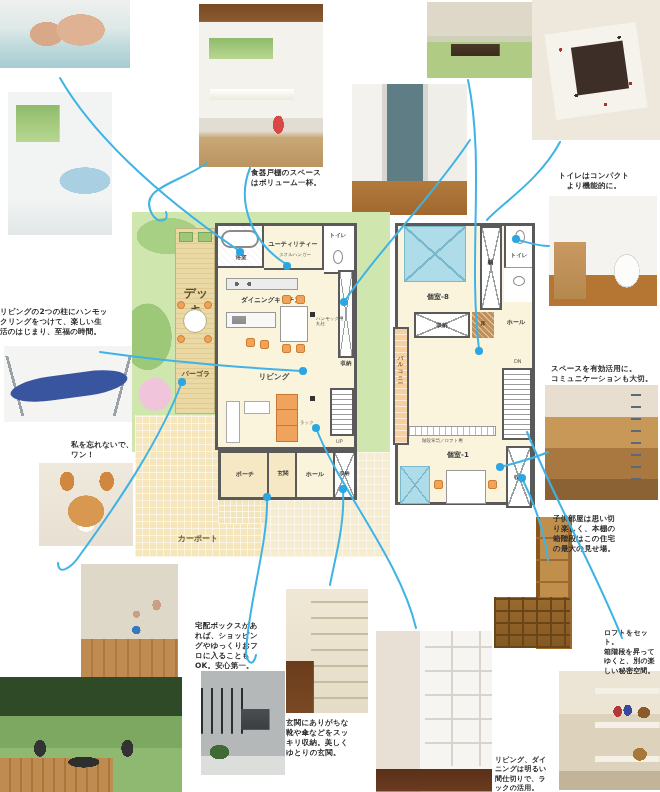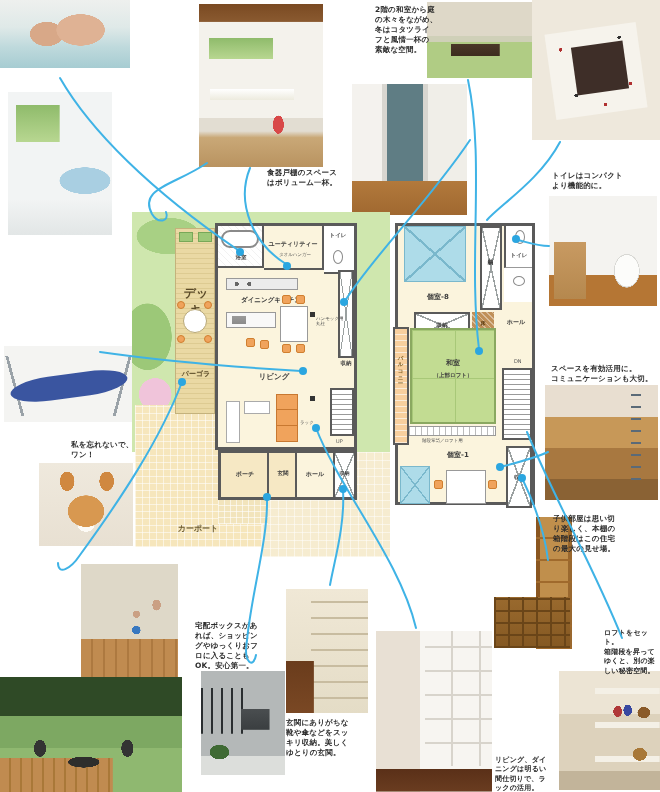--- a/index.html
+++ b/index.html
@@ -119,21 +119,21 @@
   .plan{position:absolute;}
   .plan *{box-sizing:border-box;}
   #plan1{left:132px;top:212px;width:258px;height:345px;}
   #plan2{left:393px;top:215px;width:147px;height:300px;}
   .abs{position:absolute;}
   .garden{left:0;top:0;width:258px;height:240px;background:
     radial-gradient(52px 30px at 14% 10%,#a8d084 0 60%,transparent 61%),
     radial-gradient(40px 55px at 6% 52%,#9cc878 0 60%,transparent 61%),
     radial-gradient(26px 26px at 9% 76%,#f0c4da 0 62%,transparent 63%),
     #cfe7ae;}
-  .carport{left:3px;top:193px;width:127px;height:142px;background:
+  .carport{left:3px;top:203px;width:127px;height:142px;background:
     repeating-linear-gradient(0deg,rgba(255,255,255,.55) 0 1px,transparent 1px 7px),
     repeating-linear-gradient(90deg,rgba(255,255,255,.55) 0 1px,transparent 1px 7px),#f6e6bc;}
   .beige{left:130px;top:240px;width:128px;height:105px;background:
     repeating-linear-gradient(0deg,rgba(255,255,255,.5) 0 1px,transparent 1px 8px),
     repeating-linear-gradient(90deg,rgba(255,255,255,.5) 0 1px,transparent 1px 8px),#f6ecd0;}
   .deck{left:43px;top:16px;width:40px;height:186px;border:1px solid #c4b27c;background:
     repeating-linear-gradient(180deg,#ead9a4 0 4px,#ddcb92 4px 5px);}
   .plantbox{width:14px;height:10px;background:#9ec878;border:1px solid #78a858;position:absolute;}
   .deck-table{position:absolute;left:7px;top:80px;width:24px;height:24px;border-radius:50%;
     background:#fff;border:1px solid #b8a878;}
@@ -212,29 +212,27 @@
   <div class="photo ph-bunk"></div>
   <div class="photo ph-kidshelf"></div>
   <div class="photo ph-terrace"></div>
   <div class="photo ph-gardentable"></div>
   <div class="photo ph-concrete"></div>
   <div class="photo ph-shoecloset"></div>
   <div class="photo ph-stairshelf"></div>
   <div class="photo ph-divider"></div>
   <div class="photo ph-loft"></div>
 
-  <div class="cap" style="left:375px;top:5px;width:66px;">2階の和室から庭
-の木々をながめ、
-冬はコタツライ
-フと風情一杯の
-素敵な空間。</div>
-  <div class="cap" style="left:251px;top:168px;width:80px;margin-left:16px;">食器戸棚のスペース
+  <div class="cap" style="left:251px;top:168px;width:80px;">食器戸棚のスペース
 はボリューム一杯。</div>
-  <div class="cap" style="left:552px;top:171px;width:84px;">トイレはコンパクト
+  <div class="cap" style="left:552px;top:171px;width:84px;text-align:center;">トイレはコンパクト
 より機能的に。</div>
+  <div class="cap" style="left:0px;top:307px;width:112px;">リビングの2つの柱にハンモッ
+クリングをつけて、楽しい生
+活のはじまり、至福の時間。</div>
   <div class="cap" style="left:71px;top:440px;width:68px;">私を忘れないで、
 ワン！</div>
   <div class="cap" style="left:551px;top:364px;width:104px;">スペースを有効活用に。
 コミュニケーションも大切。</div>
   <div class="cap" style="left:553px;top:514px;width:64px;">子供部屋は思い切
 り楽しく、本棚の
 箱階段はこの住宅
 の最大の見せ場。</div>
   <div class="cap" style="left:195px;top:621px;width:64px;">宅配ボックスがあ
 れば、ショッピン
@@ -338,24 +336,20 @@
       </div>
       <div class="abs" style="left:106px;top:42px;width:28px;height:34px;background:#fff;">
         <div class="oval-fixture" style="left:9px;top:8px;width:12px;height:10px;"></div>
       </div>
       <div class="room-lbl" style="left:102px;top:92px;width:32px;font-size:6px;">ホール</div>
       <div class="abs xh" style="left:16px;top:86px;width:56px;height:26px;border:2px solid #5a5a5a;">
         <div class="room-lbl" style="left:14px;top:8px;width:24px;font-size:5.5px;">収納</div>
       </div>
       <div class="abs toko">
         <div class="room-lbl" style="left:6px;top:8px;width:10px;font-size:5px;color:#5a3a10;">床</div>
-      </div>
-      <div class="abs washitsu">
-        <div class="room-lbl" style="left:22px;top:28px;width:38px;font-size:7px;">和室</div>
-        <div class="room-lbl" style="left:6px;top:42px;width:70px;font-size:5.5px;">（上部ロフト）</div>
       </div>
       <div class="abs steps" style="left:104px;top:142px;width:30px;height:72px;"></div>
       <div class="tiny-lbl" style="left:116px;top:132px;font-size:5px;">DN</div>
       <div class="abs tansu"></div>
       <div class="tiny-lbl" style="left:24px;top:212px;width:70px;">階段箪笥／ロフト用</div>
       <div class="room-lbl" style="left:34px;top:224px;width:52px;font-size:7px;">個室-1</div>
       <div class="abs bed" style="left:2px;top:240px;width:30px;height:38px;"></div>
       <div class="abs" style="left:48px;top:244px;width:40px;height:34px;background:#fff;border:1px solid #999;"></div>
       <div class="chair-sq" style="left:36px;top:254px;"></div>
       <div class="chair-sq" style="left:90px;top:254px;"></div>

